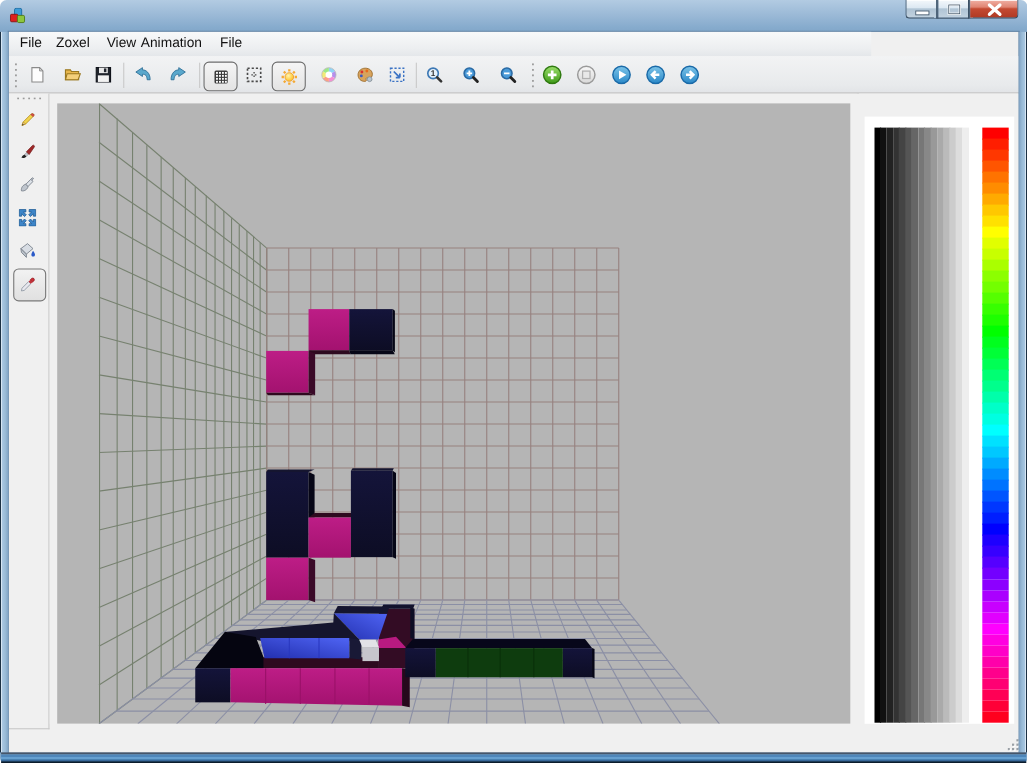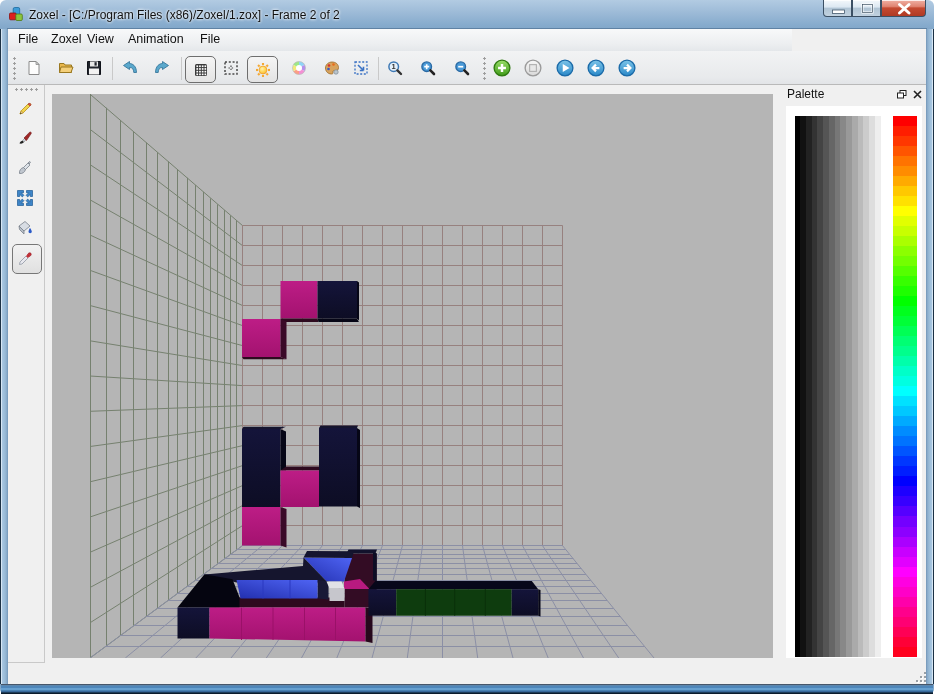--- a/index.html
+++ b/index.html
@@ -43,38 +43,37 @@
 <body>
 <div id="win">
  <div id="titleicon"><svg width="15" height="15" viewBox="0 0 15 15">
    <rect x="4.2" y="0.5" width="6.5" height="7.5" rx="1.5" fill="#3e9bd6" stroke="#1a6aa0" stroke-width="0.8"></rect>
    <rect x="0.5" y="6" width="6.8" height="6.8" rx="1.2" fill="#dd1f1f" stroke="#8a1010" stroke-width="0.8"></rect>
    <rect x="6.8" y="7" width="6.5" height="6.5" rx="1.2" fill="#8cc63e" stroke="#4e7a14" stroke-width="0.8"></rect>
  </svg></div>
  <div class="bord" style="left:0;top:29px;width:8px;height:655px;background:linear-gradient(90deg,#1c3144 0,#1c3144 1px,#d6e6f4 1px,#d6e6f4 2px,#aac8e2 2px,#98bad6 5px,#86a8c8 7px,#6f92b2 8px)"></div>
  <div class="bord" style="left:926px;top:29px;width:8px;height:655px;background:linear-gradient(270deg,#1c3144 0,#1c3144 1px,#d6e6f4 1px,#d6e6f4 2px,#aac8e2 2px,#98bad6 5px,#86a8c8 7px,#6f92b2 8px)"></div>
  <div class="bord" style="left:1px;top:684px;width:932px;height:10px;background:linear-gradient(180deg,#46566a 0,#46566a 1px,#5d87ad 1px,#5d87ad 2px,#4e86ba 2px,#4e86ba 4px,#66a0d0 4px,#66a0d0 6px,#4a82b2 6px,#4a82b2 7px,#38689a 7px,#38689a 8px,#1e3c58 8px,#1e3c58 9px,#0c1c2c 9px)"></div>
- <div id="titletext">Zoxel - [C:/Program Files (x86)/Zoxel/1.zox] - Frame 2 of 2</div>
  <div id="caption">
    <div class="cap min"><svg width="29" height="17">
           <rect x="8.5" y="10" width="12" height="3.5" fill="#fff" stroke="#44596d" stroke-width="0.8"></rect>
         </svg></div>
    <div class="cap max"><svg width="29" height="17">
           <rect x="9.5" y="4.5" width="10" height="8" fill="none" stroke="#fff" stroke-width="2"></rect>
           <rect x="9.5" y="4.5" width="10" height="8" fill="none" stroke="#3a4f62" stroke-width="0.7"></rect>
         </svg></div>
    <div class="cap close"><svg width="45" height="17">
           <path d="M17.5 4.5 L27 13 M27 4.5 L17.5 13" stroke="#fff" stroke-width="3" stroke-linecap="round"></path>
         </svg></div>
  </div>
  <div id="client">
   <div id="menubar">
     <span style="left:10px">File</span>
         <span style="left:43px">Zoxel</span>
-    <span style="left:79px">View</span>
+    <span style="left:89px">View</span>
         <span style="left:120px">Animation</span>
     <span style="left:192px">File</span>
   </div>
   <div id="toolbar">
         <div style="position:absolute;left:18px;top:9px;width:16px;height:16px"><svg width="16" height="16" viewBox="0 0 16 16">
             <path d="M3 1.5 L10 1.5 L13 4.5 L13 14.5 L3 14.5 Z" fill="#fdfdfd" stroke="#8a8a8a"></path>
             <path d="M10 1.5 L10 4.5 L13 4.5 Z" fill="#d8d8d8" stroke="#8a8a8a" stroke-width="0.8"></path>
           </svg></div>
         <div style="position:absolute;left:49.5px;top:9px;width:16px;height:16px"><svg width="16" height="16" viewBox="0 0 16 16">
             <path d="M1.5 3.5 L6 3.5 L7 5 L13.5 5 L13.5 12.5 L1.5 12.5 Z" fill="#e8b64c" stroke="#9a7820"></path>
@@ -441,30 +440,20 @@
           <rect x="323.4" y="504.2" width="27.8" height="26.5" fill="url(#nvf)"></rect>
           <rect x="351.2" y="504.2" width="115.5" height="26.5" fill="#0e3c0e"></rect>
           <line x1="380.4" y1="504.2" x2="380.4" y2="530.7" stroke="#0a300a" stroke-width="1"></line>
           <line x1="409.7" y1="504.2" x2="409.7" y2="530.7" stroke="#0a300a" stroke-width="1"></line>
           <line x1="440.3" y1="504.2" x2="440.3" y2="530.7" stroke="#0a300a" stroke-width="1"></line>
           <rect x="466.7" y="504.2" width="26.5" height="26.5" fill="url(#nvf)"></rect>
           <polygon points="493.2,504.2 495.5,505.0 495.5,531.5 493.2,530.7" fill="#060616"></polygon>
         </g>
       </svg>
   <div id="palette">
-    <div id="paltitle">
-          <span style="position:absolute;left:6px;top:2px">Palette</span>
-      <svg style="position:absolute;left:116px;top:5px" width="10" height="9">
-            <rect x="3" y="0.5" width="6" height="5" fill="#fff" stroke="#222"></rect>
-            <rect x="0.5" y="3" width="6" height="5" fill="#fff" stroke="#222"></rect>
-          </svg>
-      <svg style="position:absolute;left:132px;top:5px" width="9" height="9">
-            <path d="M1 1 L8 8 M8 1 L1 8" stroke="#222" stroke-width="1.6"></path>
-          </svg>
-    </div>
     <div id="palpanel">
       <div style="position:absolute;left:8.5px;top:10px;width:92px;height:541px">
             <div style="position:absolute;left:0.0px;top:0;width:6.2px;height:541px;background:rgb(0,0,0)"></div>
             <div style="position:absolute;left:5.7px;top:0;width:6.2px;height:541px;background:rgb(17,17,17)"></div>
             <div style="position:absolute;left:11.5px;top:0;width:6.2px;height:541px;background:rgb(34,34,34)"></div>
             <div style="position:absolute;left:17.2px;top:0;width:6.2px;height:541px;background:rgb(51,51,51)"></div>
             <div style="position:absolute;left:22.9px;top:0;width:6.2px;height:541px;background:rgb(68,68,68)"></div>
             <div style="position:absolute;left:28.7px;top:0;width:6.2px;height:541px;background:rgb(85,85,85)"></div>
             <div style="position:absolute;left:34.4px;top:0;width:6.2px;height:541px;background:rgb(102,102,102)"></div>
             <div style="position:absolute;left:40.2px;top:0;width:6.2px;height:541px;background:rgb(119,119,119)"></div>

